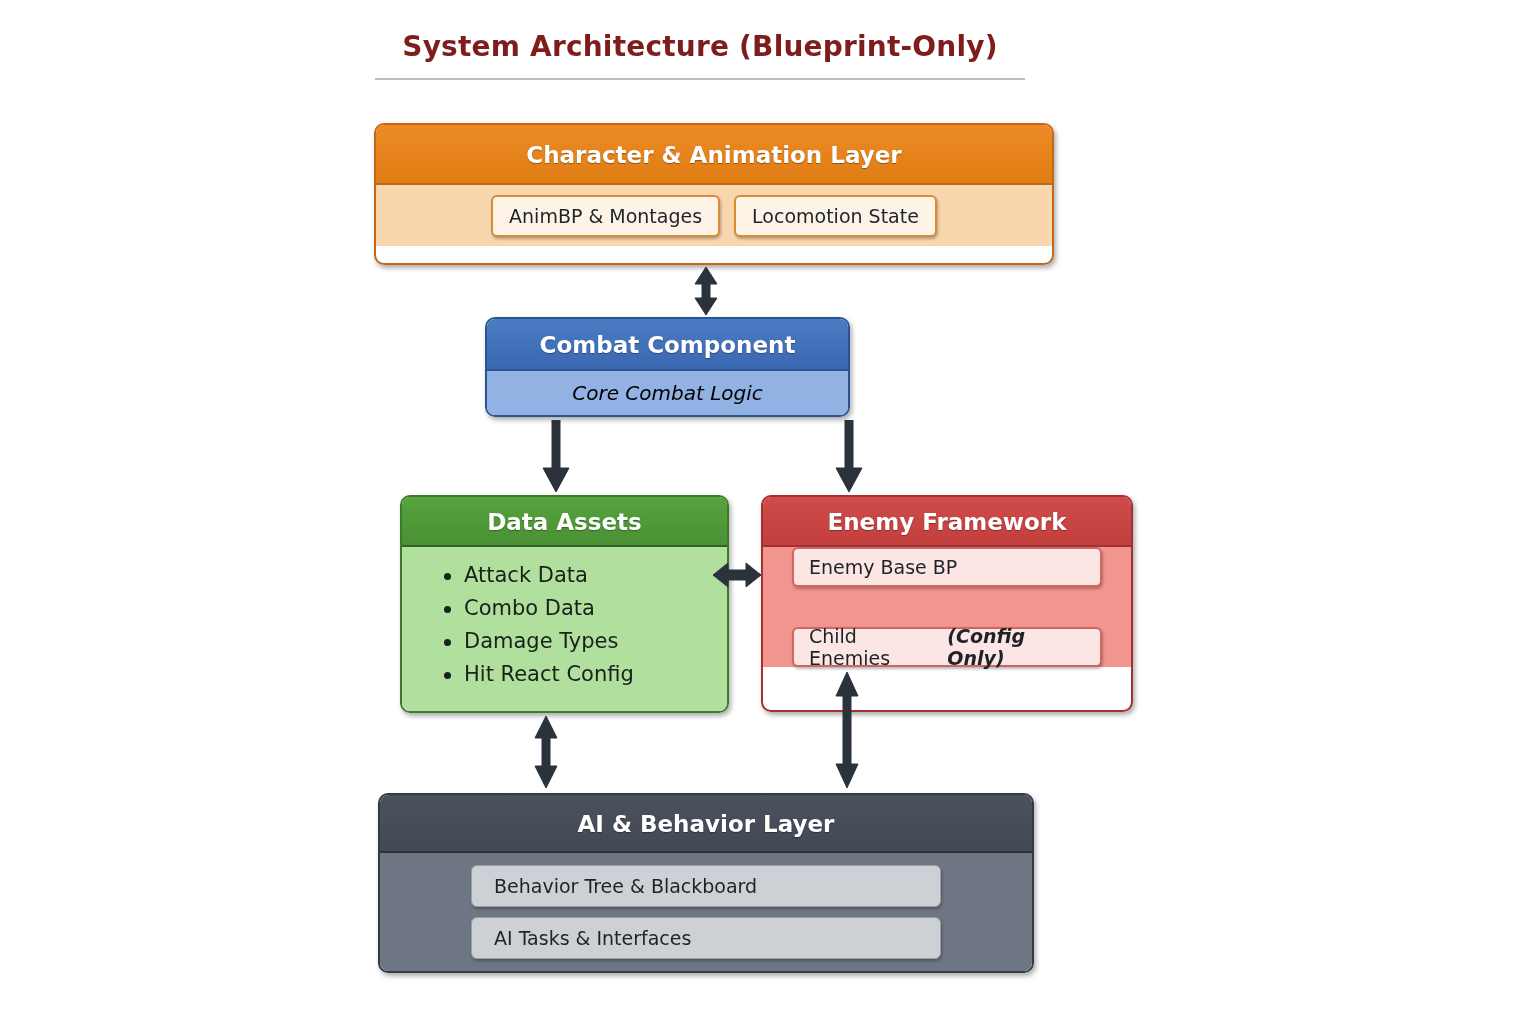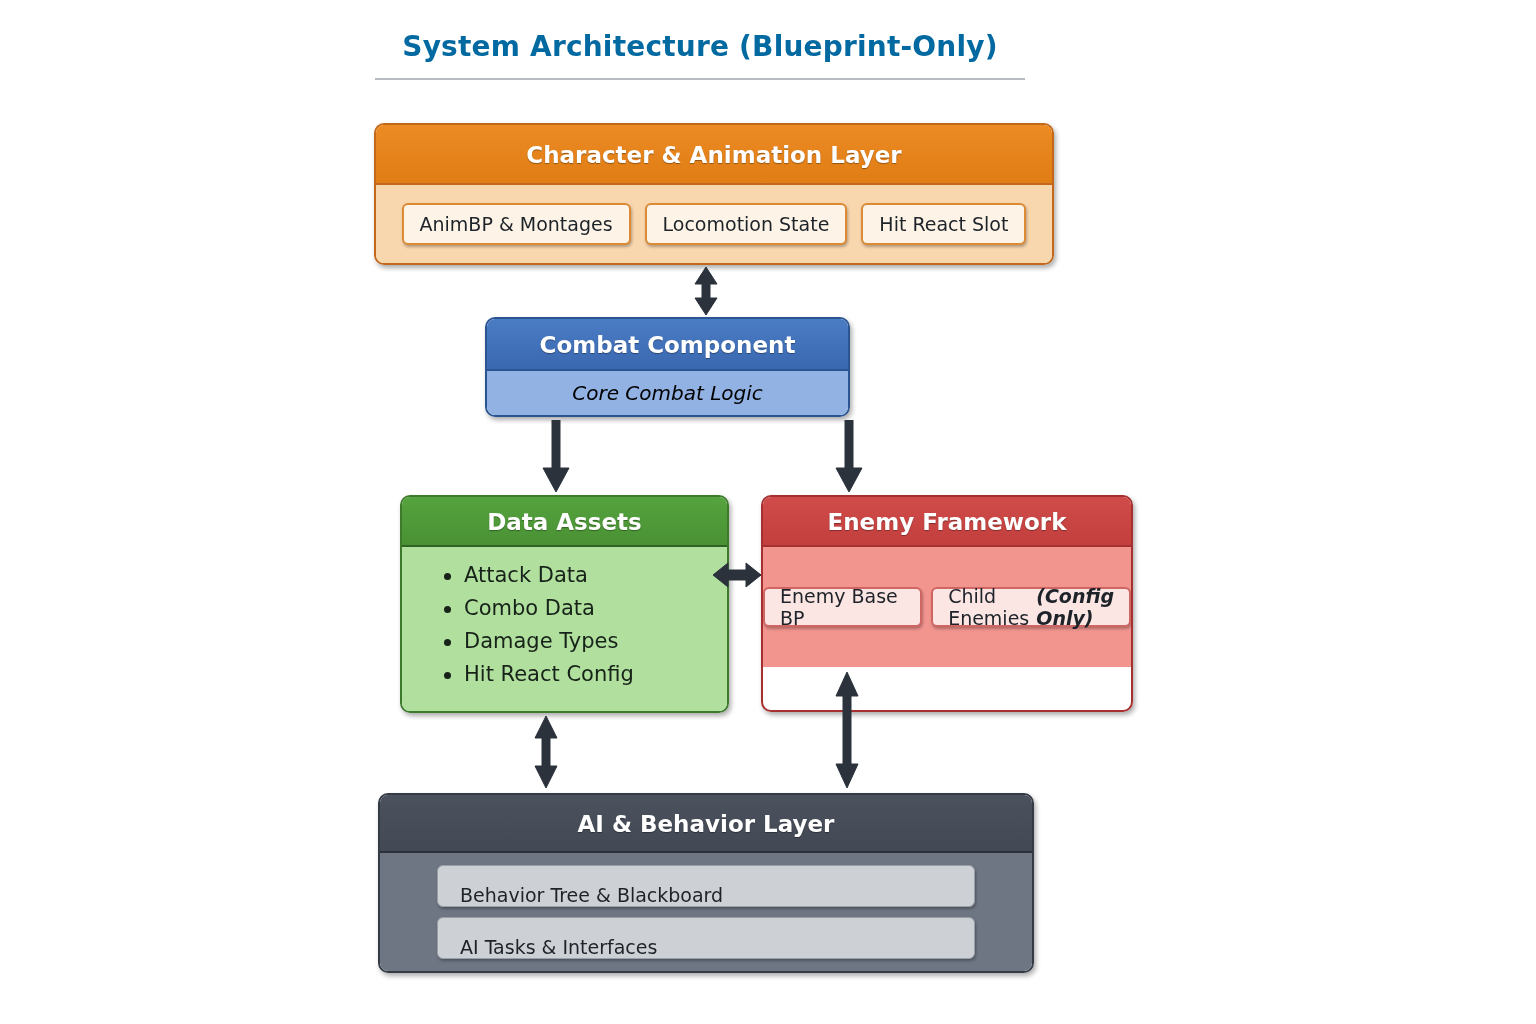--- a/index.html
+++ b/index.html
@@ -19,21 +19,21 @@
   #title-block {
     position: absolute;
     left: 375px;
     top: 30px;
     width: 650px;
     text-align: center;
   }
   #page-title {
     font-size: 28px;
     font-weight: bold;
-    color: #0369a1;
+    color: #7f1d1d;
     letter-spacing: 0.2px;
     line-height: 1.2;
   }
   #title-rule {
     margin-top: 14px;
     height: 2px;
     background: #b9bdc2;
     width: 100%;
   }
 
@@ -75,21 +75,21 @@
     border: 2px solid #c2681a;
   }
   #char-layer .card-head {
     height: 60px;
     line-height: 60px;
     font-size: 23px;
     background: linear-gradient(#ec8a24, #e07d14);
     border-bottom: 2px solid #c2681a;
   }
   #char-layer .card-body {
-    height: 78px;
+    height: 61px;
     background: #f8d6ae;
     display: flex;
     align-items: center;
     justify-content: center;
     gap: 14px;
     padding: 12px 22px;
   }
   #char-layer .pill {
     height: 42px;
     background: #fdf4e7;
@@ -180,20 +180,21 @@
     height: 50px;
     line-height: 50px;
     font-size: 23px;
     background: linear-gradient(#cf4c4a, #c23f3d);
     border-bottom: 2px solid #a5302f;
   }
   #enemy .card-body {
     height: 120px;
     background: #f3958f;
     display: flex;
+    flex-direction: column;
     align-items: center;
     justify-content: space-between;
     gap: 9px;
   }
   #enemy .pill {
     width: 310px;
     height: 40px;
     background: #fce6e4;
     border: 2px solid #d06664;
     font-size: 19px;
@@ -223,27 +224,26 @@
   #ai-layer .card-body {
     height: 118px;
     background: #6e7683;
     display: flex;
     flex-direction: column;
     align-items: center;
     justify-content: center;
     gap: 10px;
   }
   #ai-layer .pill {
-    width: 538px;
+    width: 470px;
     height: 42px;
     background: #cdd0d5;
     border: 1px solid #9aa0a8;
     font-size: 19px;
     padding: 0 22px;
-    align-items: flex-end;
   }
   #ai-layer .pill.italic {
   }
 
   
   .arrow {
     position: absolute;
   }
   .arrow svg { display: block; }
 </style>
@@ -256,23 +256,20 @@
 </div>
 
 <div class="card" id="char-layer">
   <div class="card-head">Character &amp; Animation Layer</div>
   <div class="card-body">
     <div class="pill">
       <span>AnimBP &amp; Montages</span>
     </div>
     <div class="pill">
       <span>Locomotion State</span>
-    </div>
-    <div class="pill">
-      <span>Hit React Slot</span>
     </div>
   </div>
 </div>
 
 <div class="arrow" style="left:690px; top:265px;">
   <svg width="32" height="52" viewBox="0 0 32 52" aria-hidden="true">
     <path d="M16 2 L27 19 L20 19 L20 33 L27 33 L16 50 L5 33 L12 33 L12 19 L5 19 Z" fill="#2b323c" stroke="#2b323c" stroke-width="1" stroke-linejoin="round"></path>
   </svg>
 </div>
 

